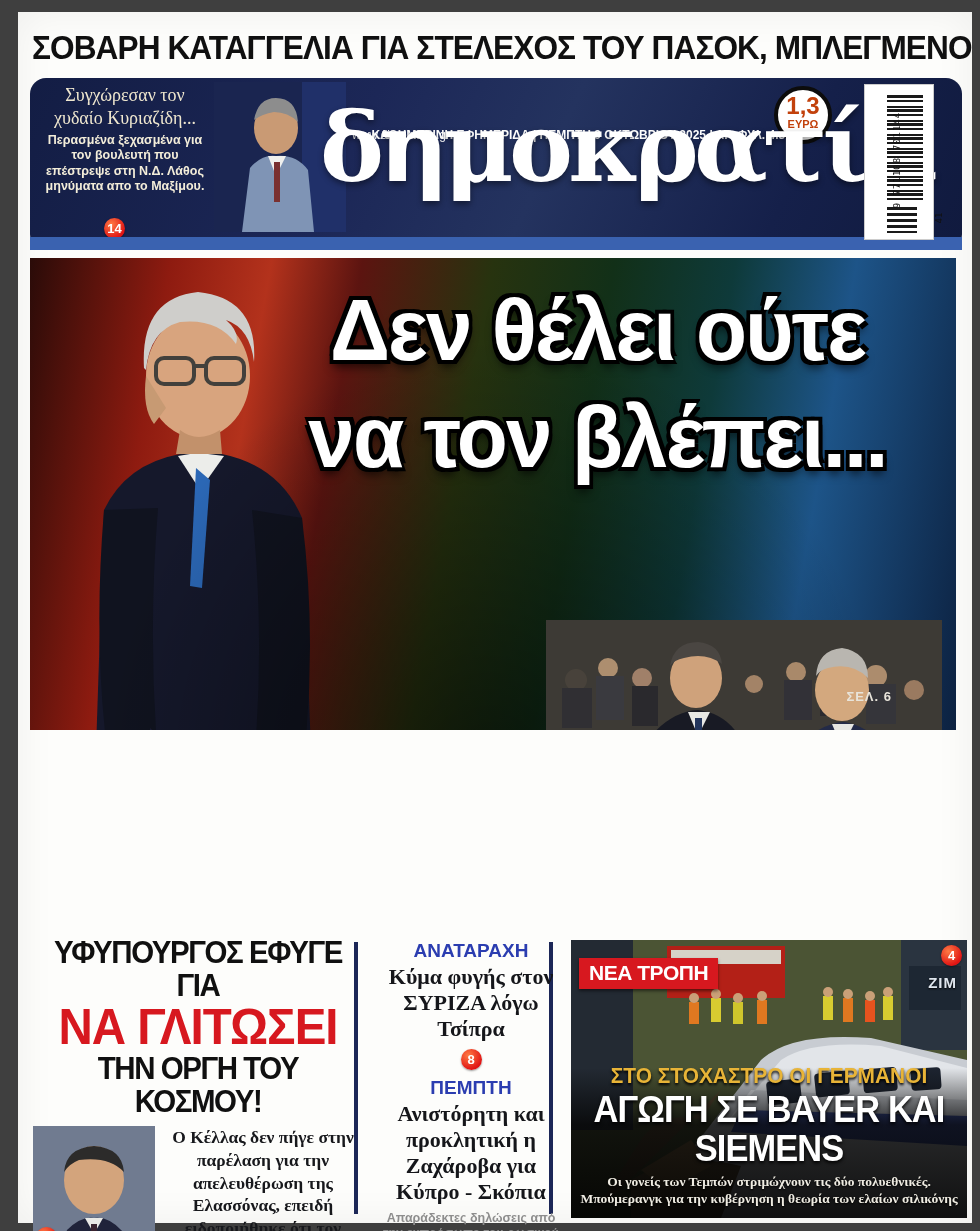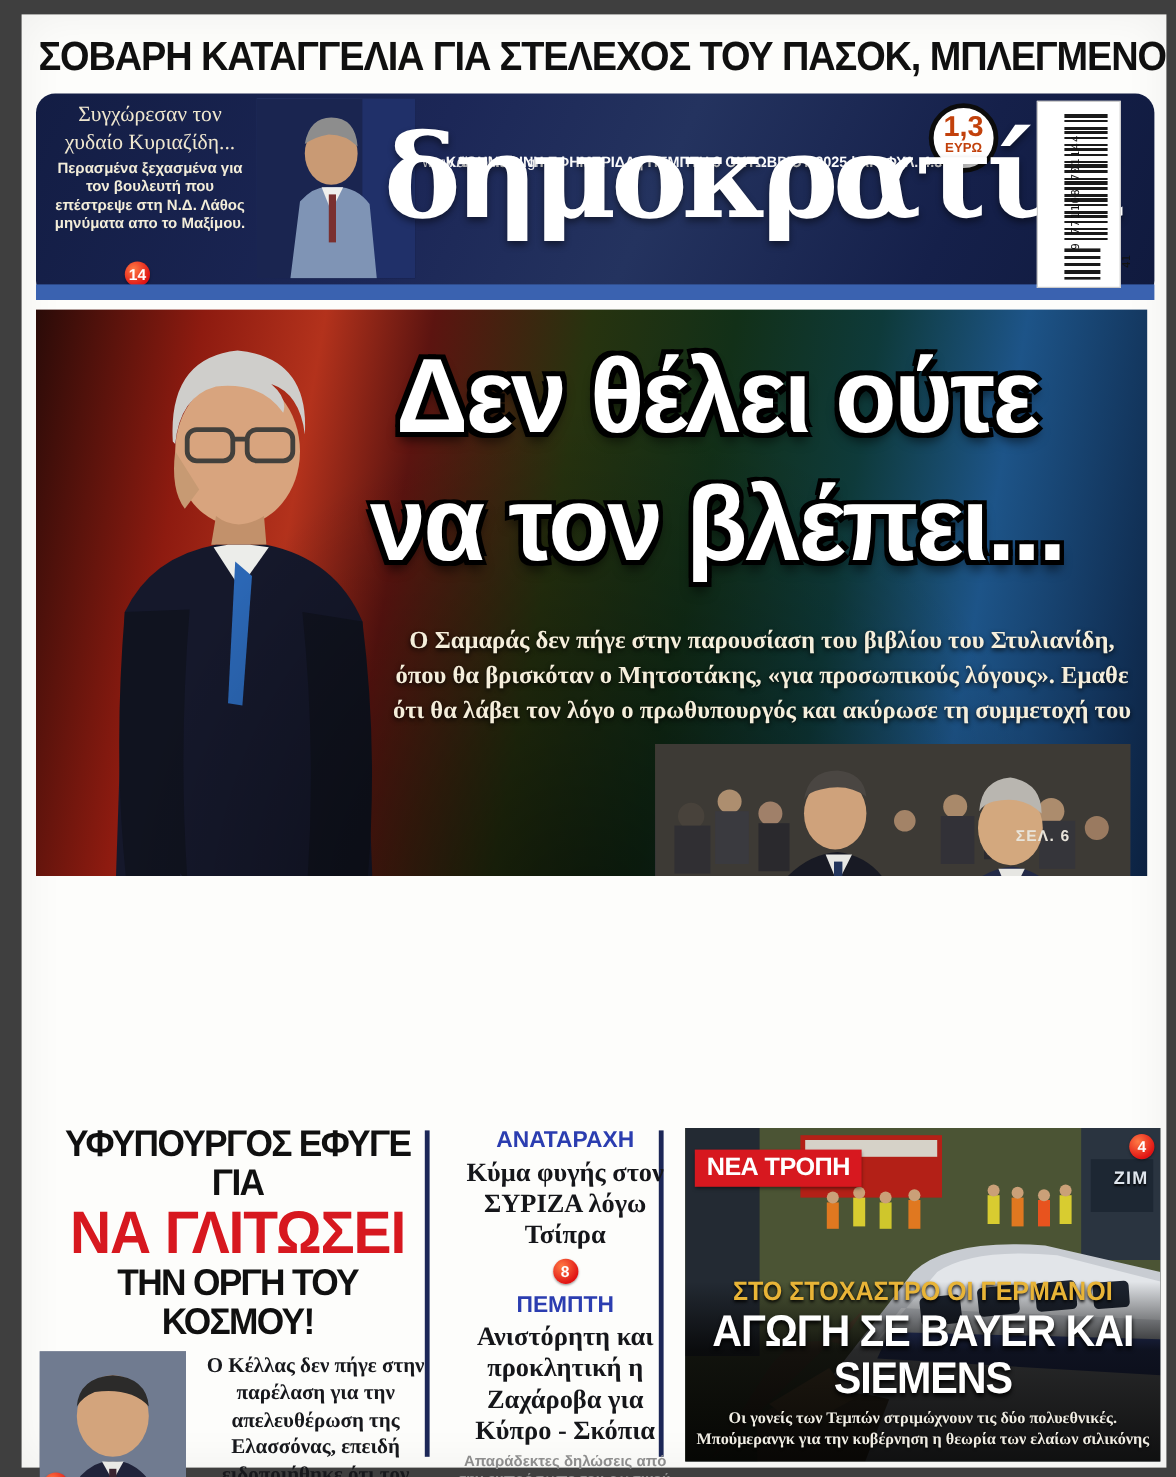--- a/index.html
+++ b/index.html
@@ -167,21 +167,20 @@
       <path d="M74 252 Q60 420 88 560 L132 540 Q116 400 128 250 Z" fill="#10131f"></path>
       <path d="M272 260 Q292 420 262 580 L218 556 Q238 410 222 252 Z" fill="#10131f"></path>
       <path d="M120 470 Q150 500 196 486 L192 540 Q152 552 122 528 Z" fill="#1b1f36"></path>
     </svg>
 
     <div class="headline">
       <div>Δεν θέλει ούτε</div>
       <div>να τον βλέπει...</div>
     </div>
 
-    <div class="deck">Ο Σαμαράς δεν πήγε στην παρουσίαση του βιβλίου του Στυλιανίδη, όπου θα βρισκόταν ο Μητσοτάκης, «για προσωπικούς λόγους». Εμαθε ότι θα λάβει τον λόγο ο πρωθυπουργός και ακύρωσε τη συμμετοχή του</div>
 
 
     <div class="handshake">
       <svg width="396" height="287" viewBox="0 0 396 287">
         <rect width="396" height="287" fill="#3d3a35"></rect>
         <g opacity=".8">
           <circle cx="30" cy="60" r="11" fill="#b3907020"></circle>
               <circle cx="62" cy="48" r="10" fill="#caa47e"></circle>
           <circle cx="96" cy="58" r="10" fill="#b99277"></circle>
               <circle cx="250" cy="52" r="10" fill="#c49d78"></circle>

